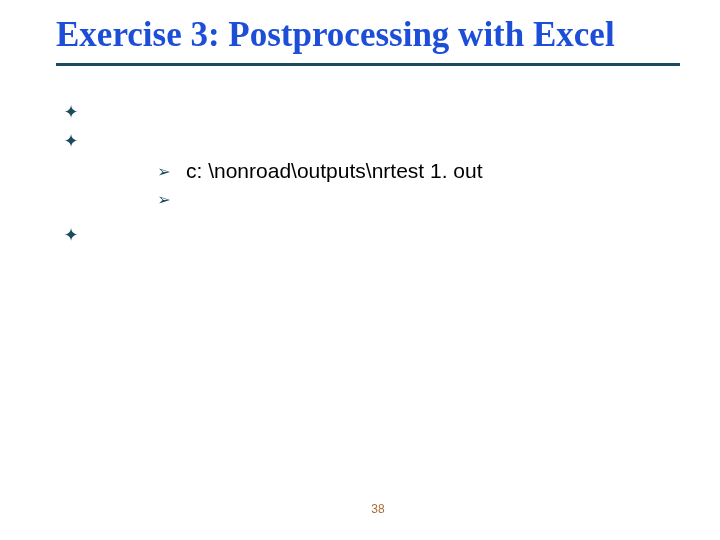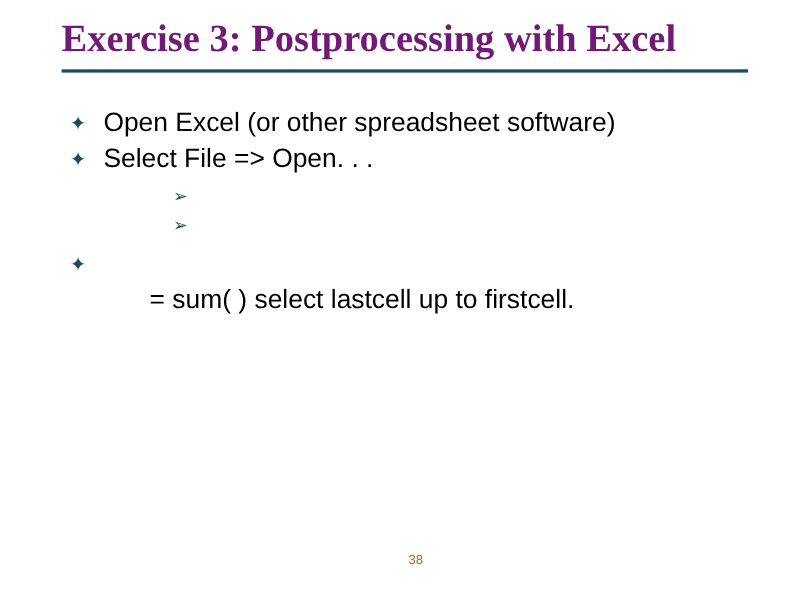--- a/index.html
+++ b/index.html
@@ -9,21 +9,21 @@
       background: #fff;
       font-family: Arial, Helvetica, sans-serif;
       position: relative;
       overflow: hidden;
     }
     .title {
       padding: 14px 0 6px 56px;
       font-family: "Times New Roman", Times, serif;
       font-weight: bold;
       font-size: 35px;
-      color: #701a75;
+      color: #1d4ed8;
       line-height: 1.18;
     }
     .title-underline {
       height: 3px;
       background: #1c4a5e;
       margin: 2px 40px 0 56px;
     }
     .body {
       padding: 30px 40px 0 62px;
       color: #000;
@@ -79,40 +79,38 @@
 </head>
 <body>
 
 <div class="title">Exercise 3:  Postprocessing with Excel</div>
 <div class="title-underline"></div>
 
 <div class="body">
 
   <div class="li1">
     <span class="bullet-q">✦</span>
-    <span>Open Excel (or other spreadsheet software)</span>
   </div>
 
   <div class="li1">
     <span class="bullet-q">✦</span>
-    <span>Select File =&gt; Open. . .</span>
   </div>
 
   <div class="sublist">
     <div class="li2">
       <span class="bullet-arrow">➢</span>
+      <span>c: \nonroad\outputs\nrtest 1. out</span>
     </div>
     <div class="li2">
       <span class="bullet-arrow">➢</span>
     </div>
   </div>
 
   <div class="li1">
     <span class="bullet-q">✦</span>
     <span>
       <br>
-      <span class="continuation"> = sum( )  select lastcell up to firstcell.</span>
     </span>
   </div>
 
 </div>
 
 <div class="page-number">38</div>
 
 </body></html>

